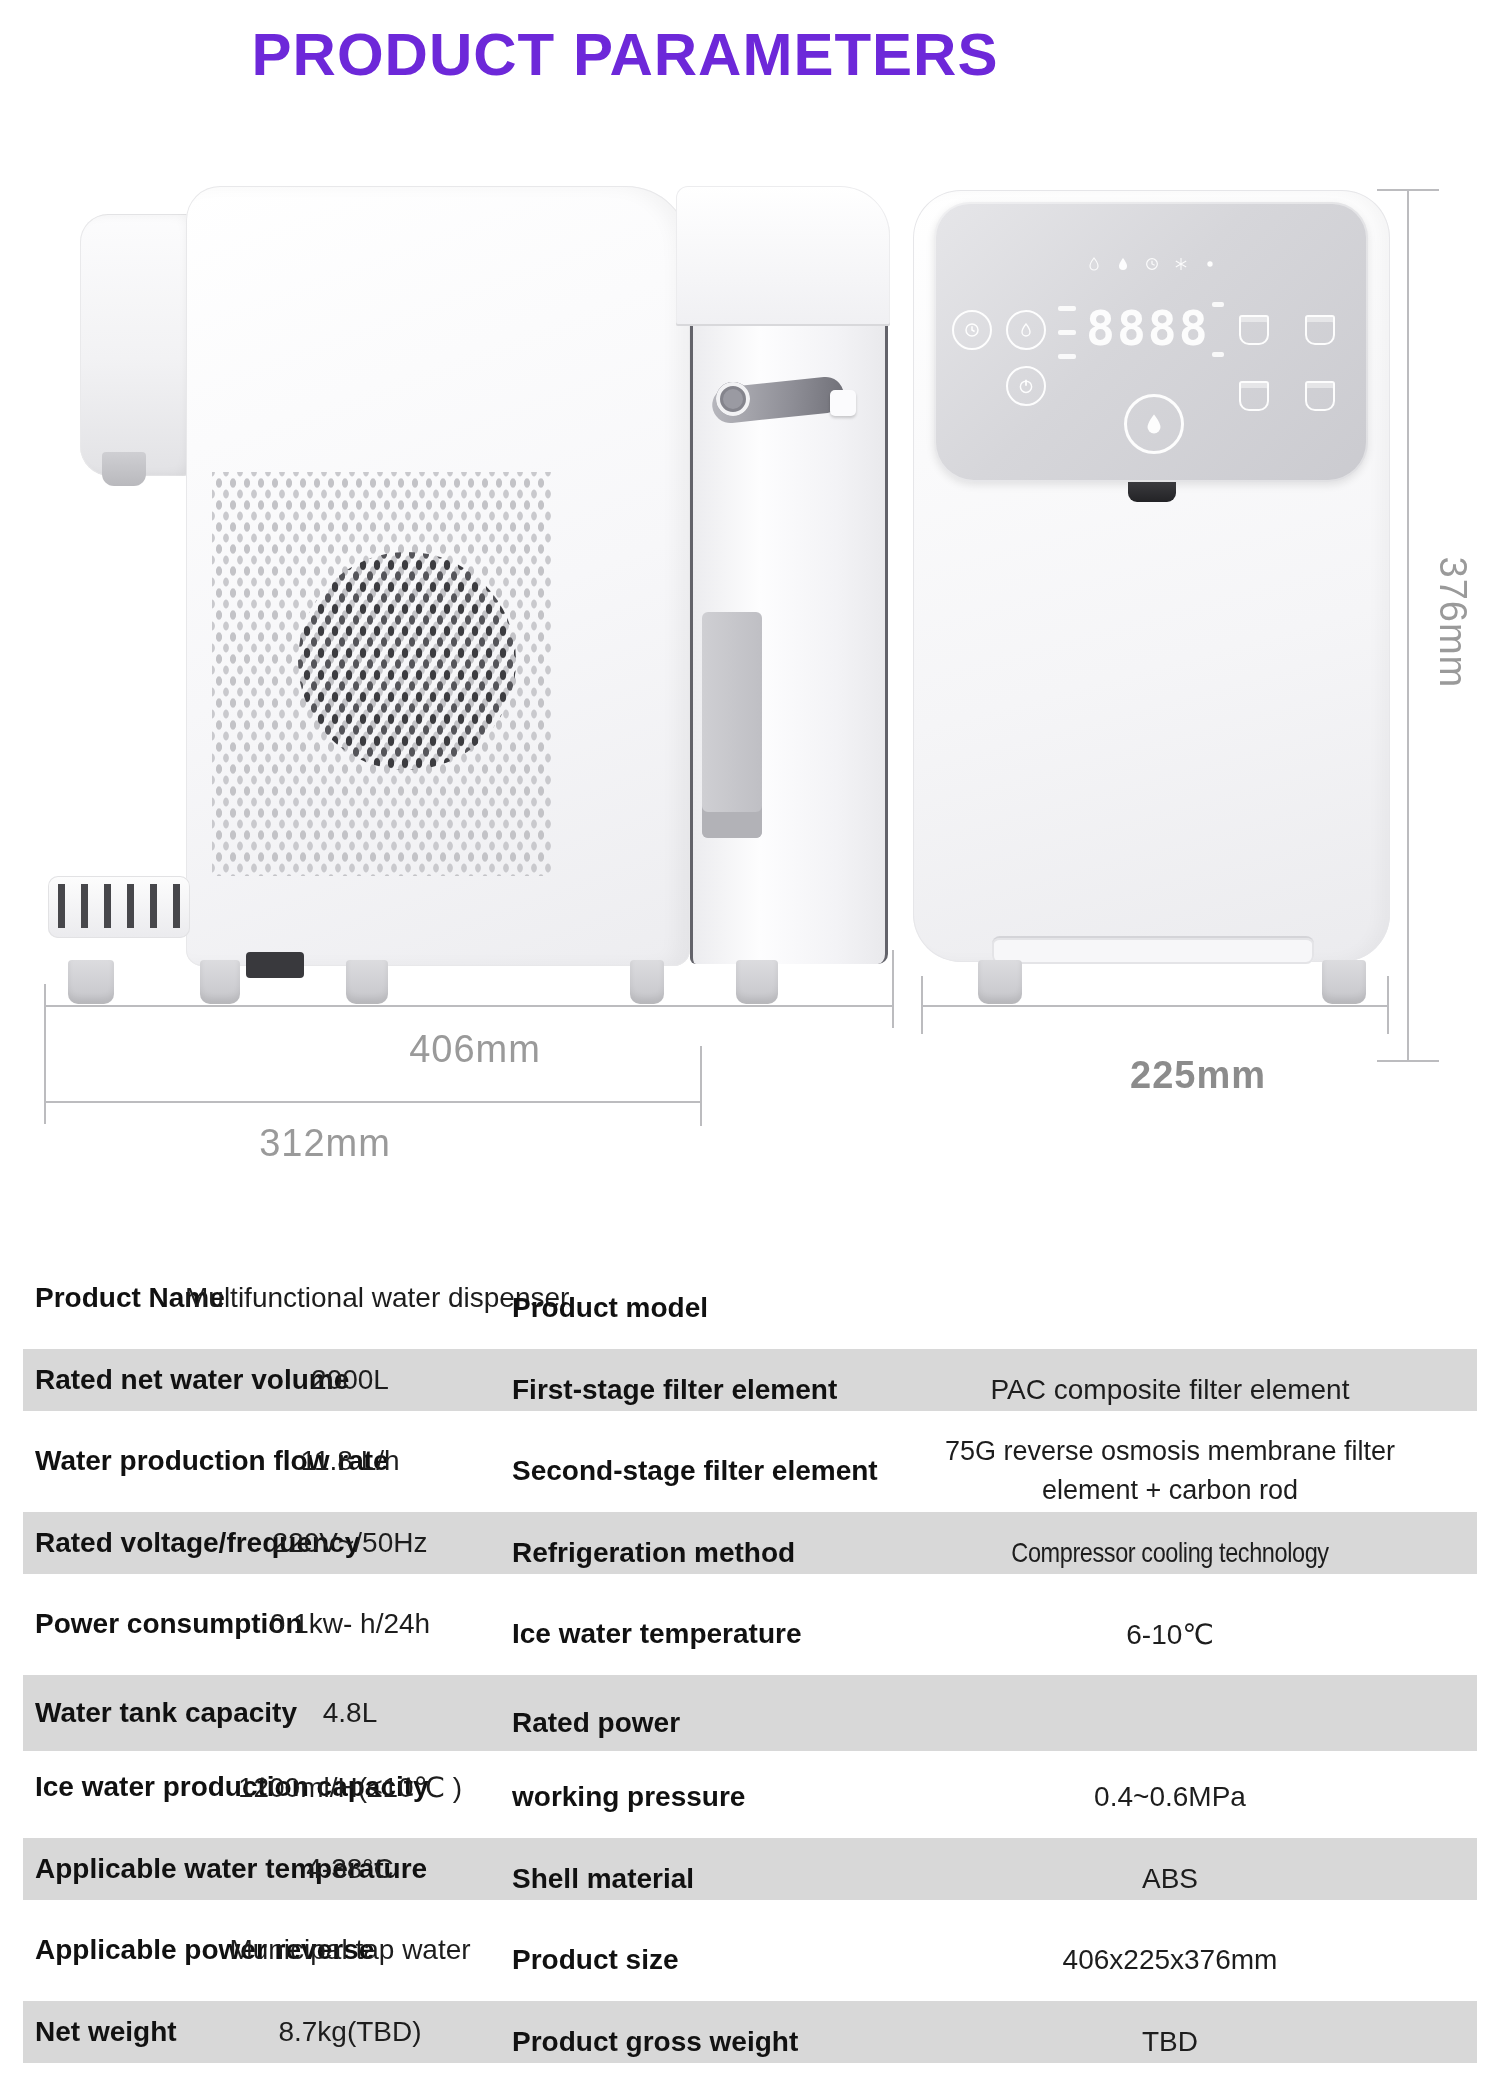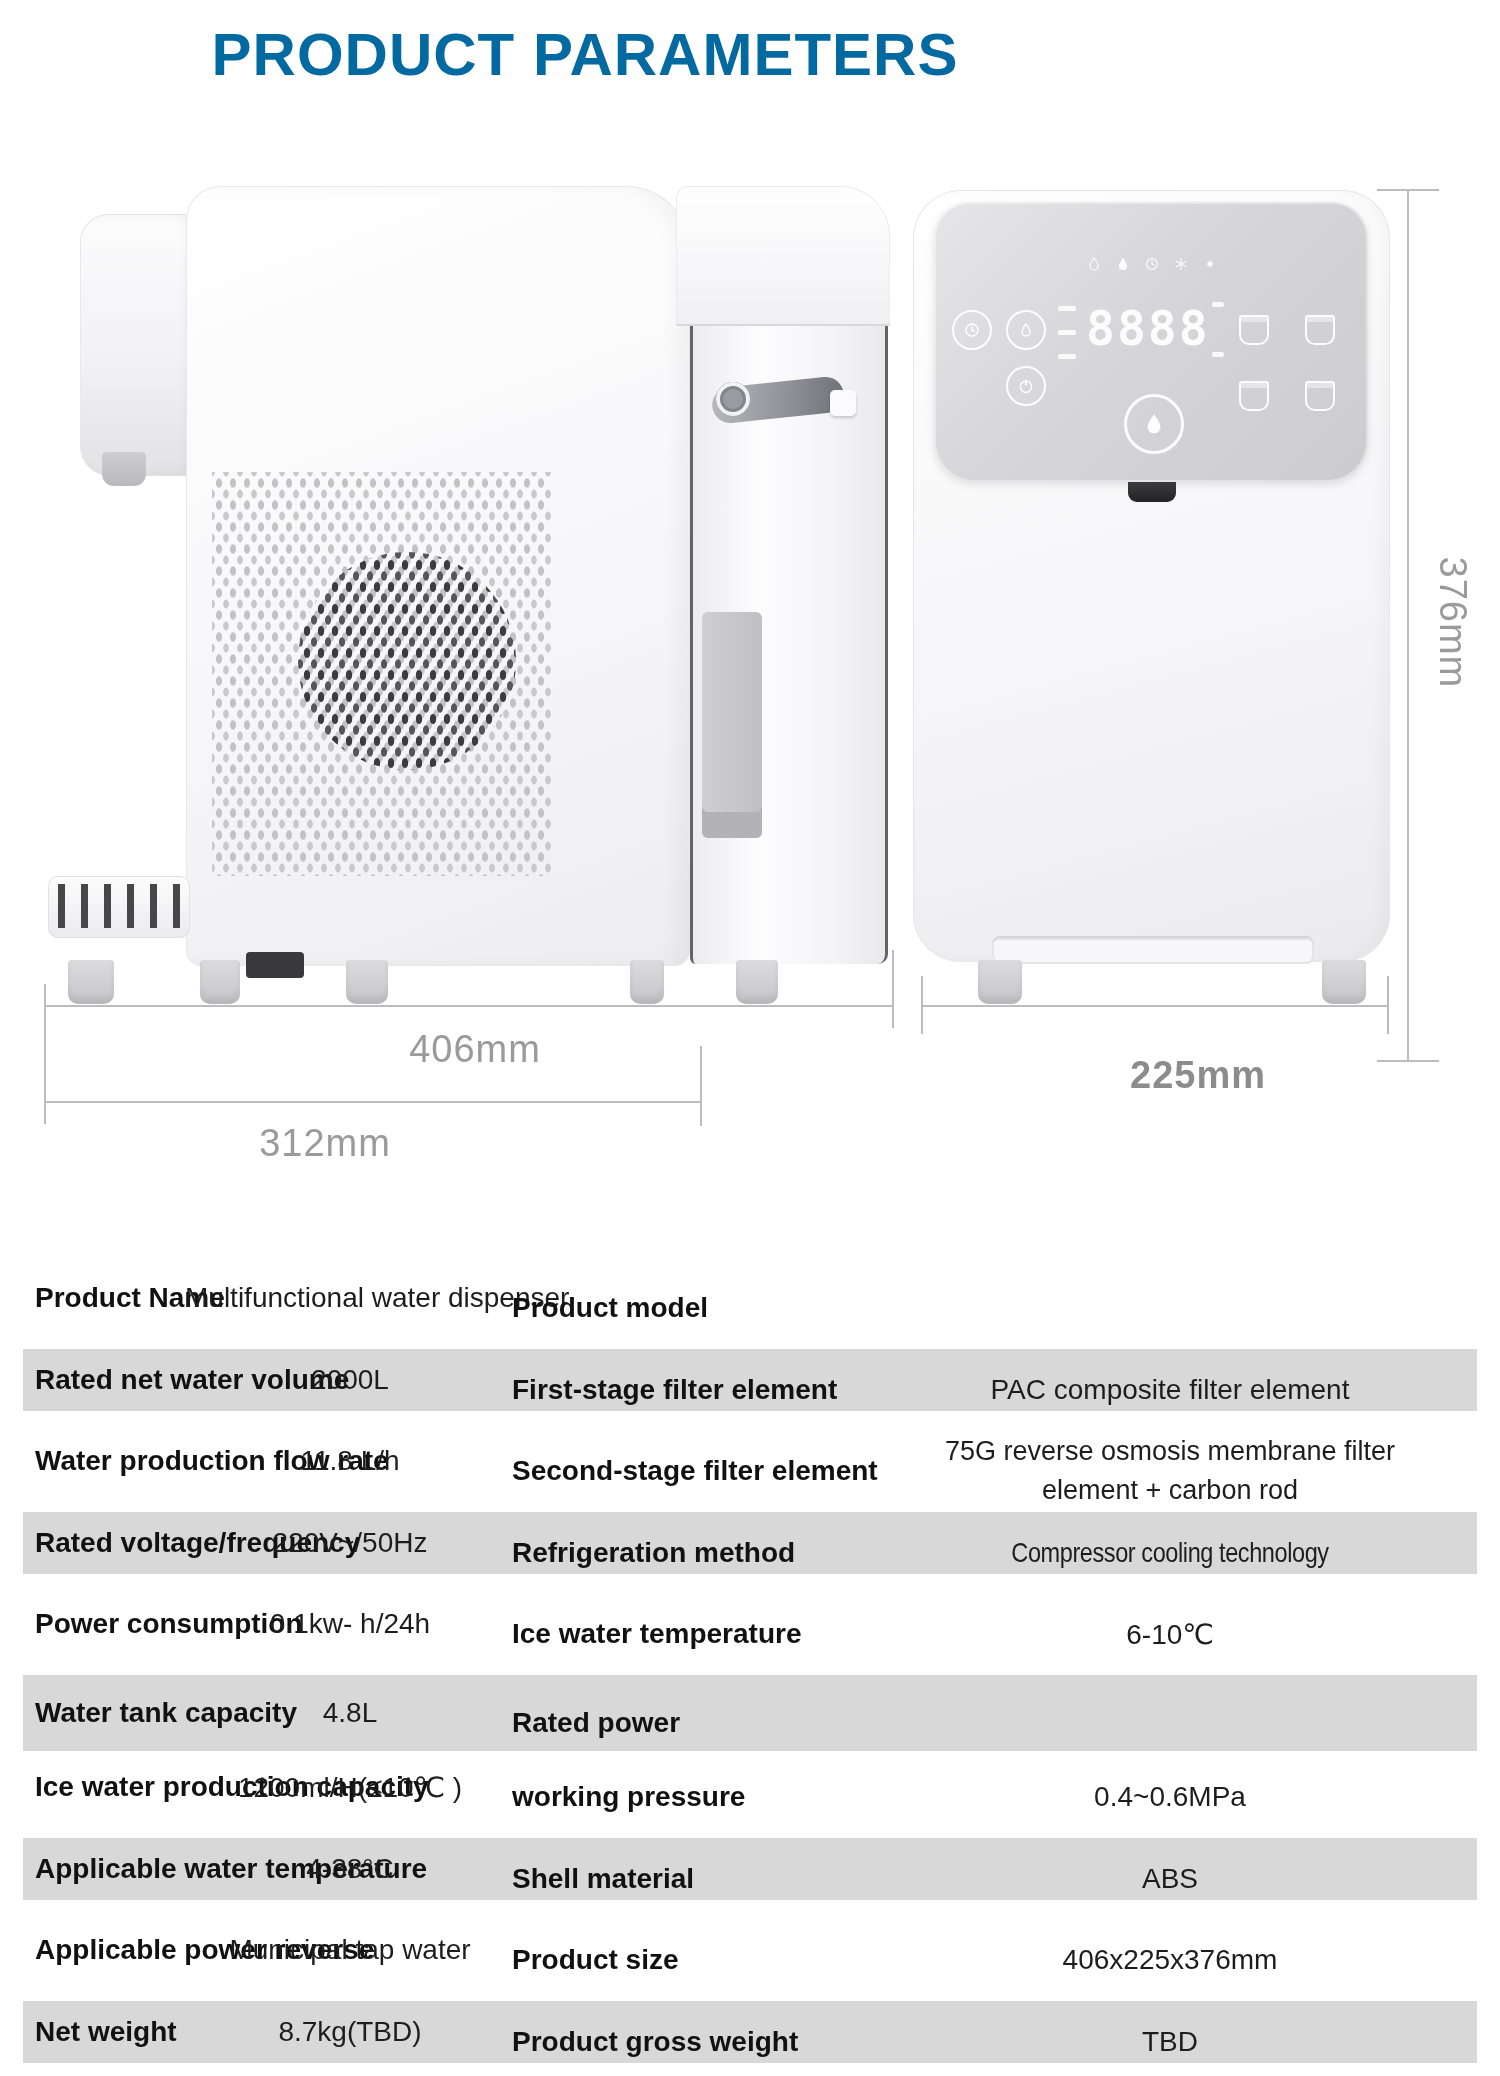--- a/index.html
+++ b/index.html
@@ -2,21 +2,21 @@
 <html><head>
 <meta charset="utf-8">
 <style>
   html,body{margin:0;padding:0;background:#fff;}
   #page{position:relative;width:1500px;height:2076px;background:#fff;overflow:hidden;
         font-family:"Liberation Sans","DejaVu Sans",sans-serif;}
   .abs{position:absolute;}
 
   
   .title{left:0;top:20px;width:1170px;text-align:center;font-size:60px;font-weight:700;
-         color:#0369a1;letter-spacing:1px;}
+         color:#6d28d9;letter-spacing:1px;padding-left:40px;}
 
   
   .spout{left:80px;top:214px;width:116px;height:262px;border-radius:28px 10px 14px 30px;
          background:linear-gradient(180deg,#fcfcfd 0%,#f2f2f4 55%,#e2e2e5 100%);
          box-shadow:inset -8px 0 12px rgba(0,0,0,.06),inset 0 0 0 1px #e9e9eb;}
   .spout-nozzle{left:102px;top:452px;width:44px;height:34px;border-radius:4px 4px 12px 12px;
          background:linear-gradient(#cfcfd3,#b9b9bd);}
   .side-body{left:186px;top:186px;width:504px;height:780px;border-radius:34px 64px 16px 16px;
          background:linear-gradient(160deg,#ffffff 0%,#f7f7f9 55%,#ededf0 100%);
          box-shadow:inset 0 0 0 1px #e8e8ea,inset -14px 0 18px rgba(0,0,0,.04);}

